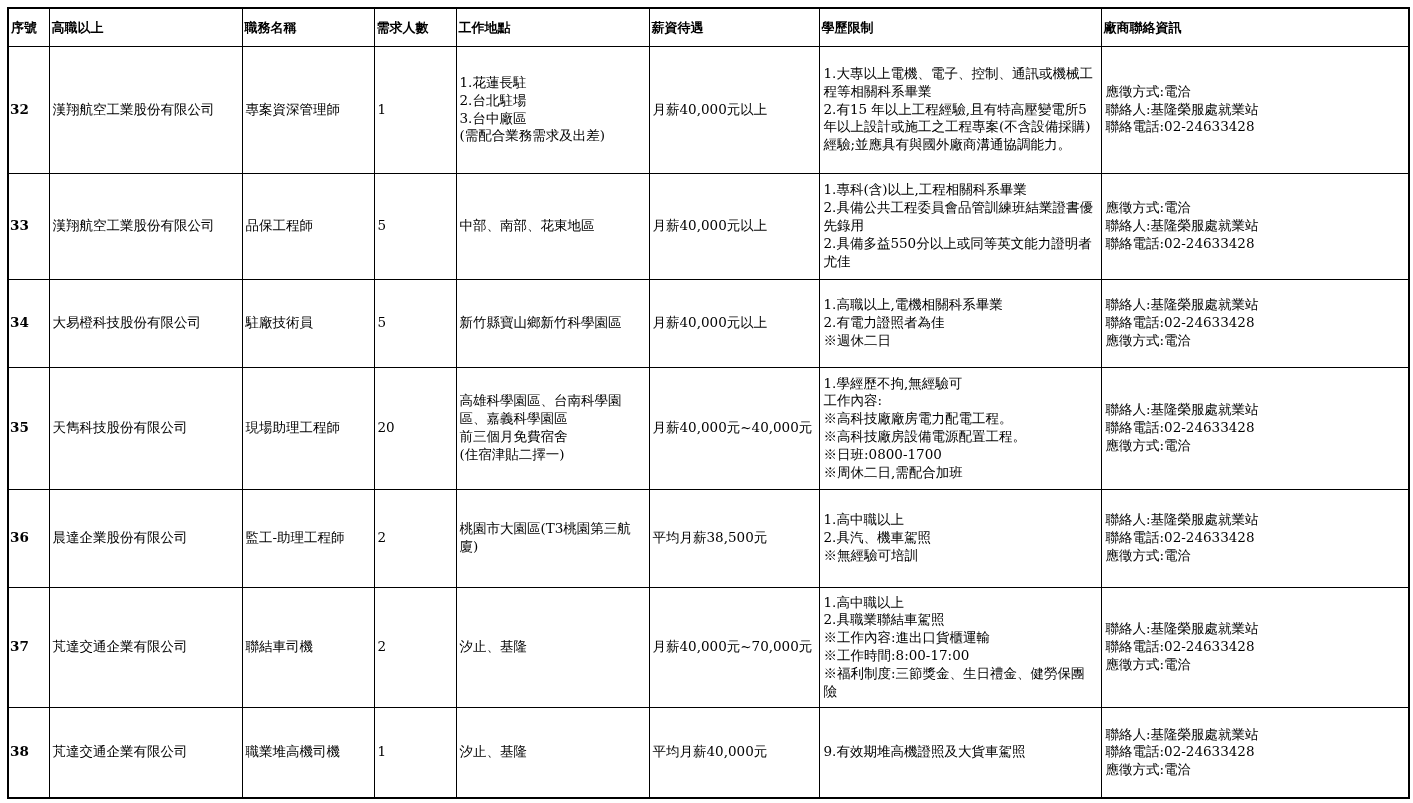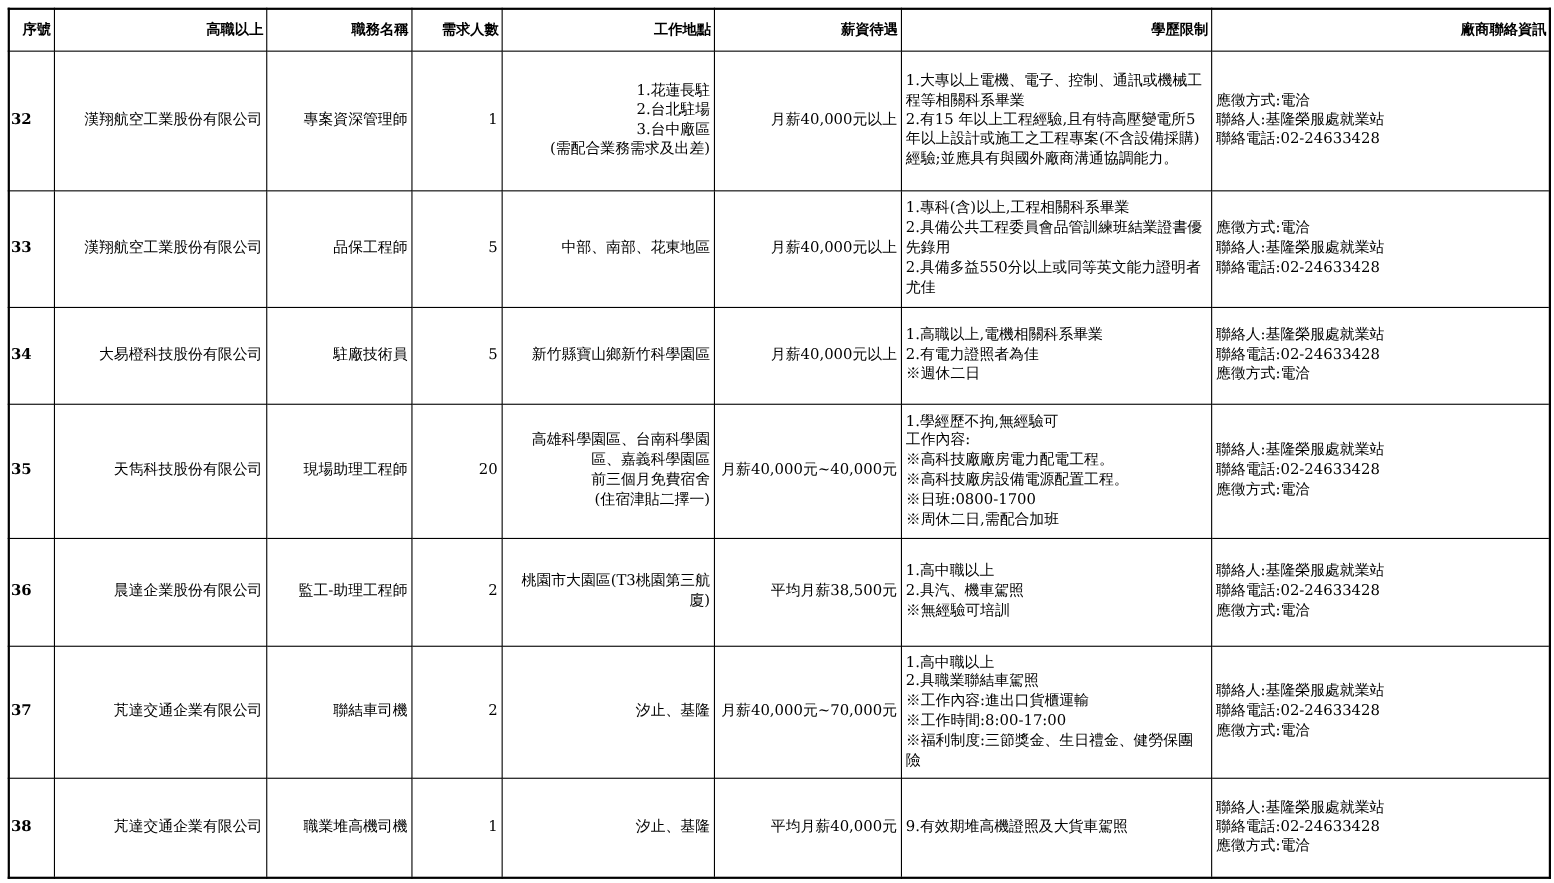--- a/index.html
+++ b/index.html
@@ -25,27 +25,27 @@
   table.jobs th, table.jobs td {
     border: 1px solid #000000;
     box-sizing: border-box;
     font-size: 13.5px;
     color: #000000;
     line-height: 1.32;
     overflow: hidden;
   }
   table.jobs th {
     font-weight: bold;
-    text-align: right;
+    text-align: left;
     vertical-align: middle;
     font-size: 13px;
     padding: 2px;
   }
   td.c-center {
-    text-align: right;
+    text-align: left;
     vertical-align: middle;
     padding: 2px 3px;
     white-space: pre-line;
   }
   td.c-left {
     text-align: left;
     vertical-align: middle;
     padding: 2px 4px;
     white-space: pre-line;
   }

